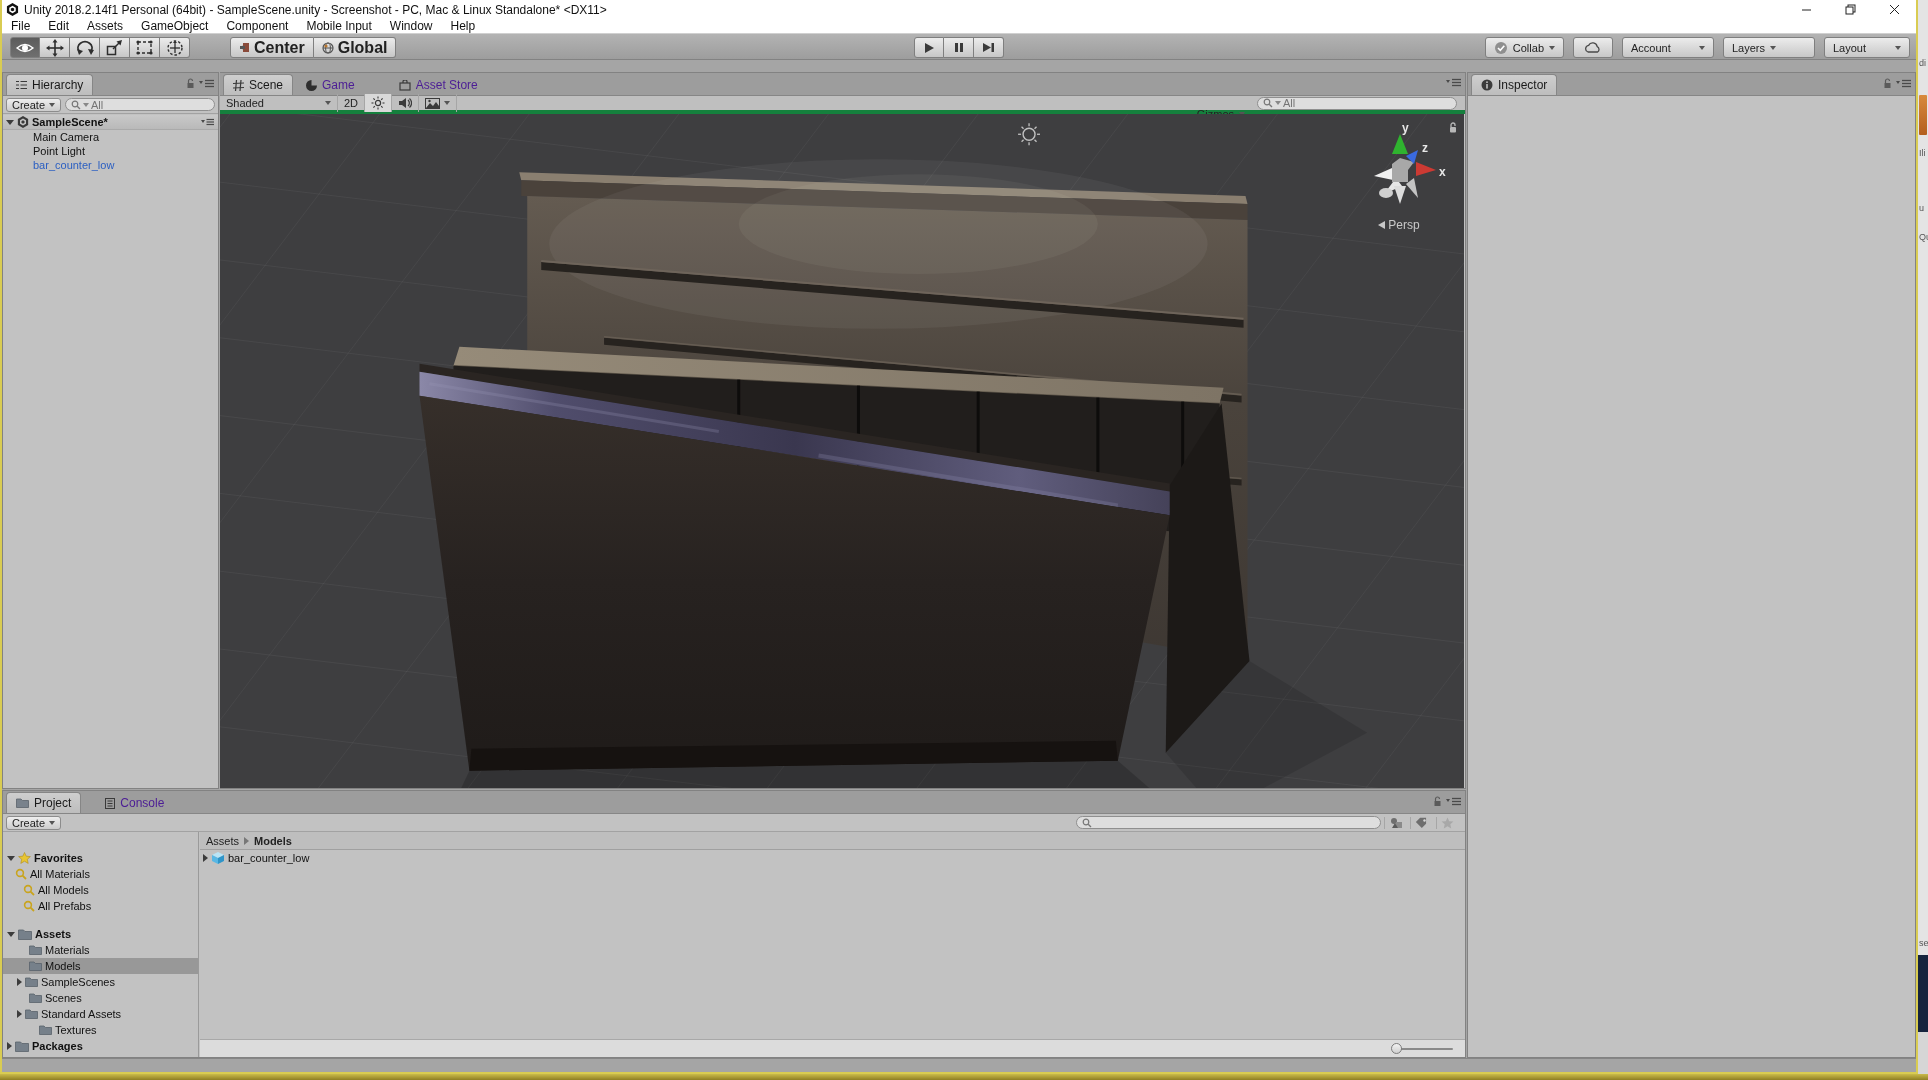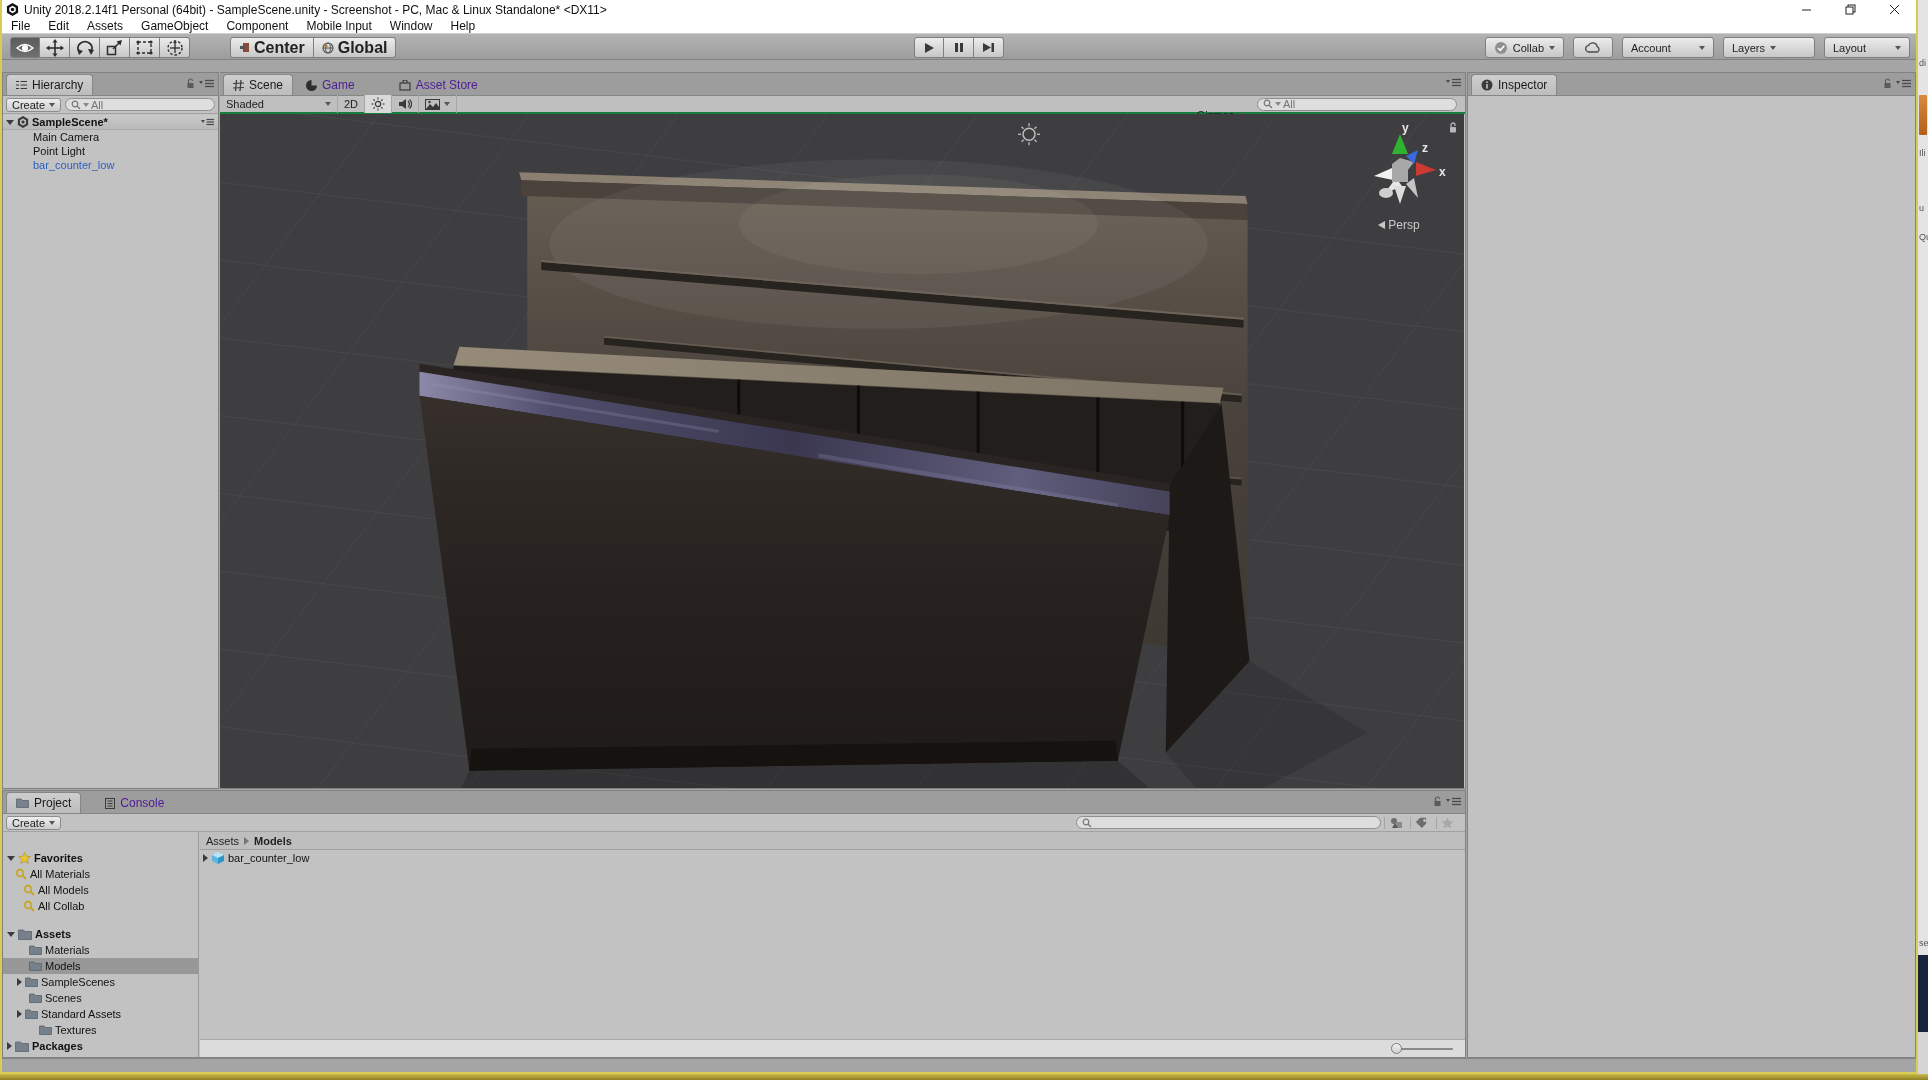--- a/index.html
+++ b/index.html
@@ -56,21 +56,21 @@
   #hierarchy{left:0;top:72px;width:217px;height:717px;}
   .tree{position:absolute;left:0;top:42px;right:0;bottom:0;background:#c2c2c2;font-size:11px;color:#111;}
   .scene-row{height:15px;background:linear-gradient(#c9c9c9,#b9b9b9);border-bottom:1px solid #aaa;display:flex;align-items:center;font-weight:bold;gap:3px;padding-left:3px;}
   .tree-item{height:14px;display:flex;align-items:center;padding-left:30px;}
   .tree-item.prefab{color:#2b5fc2;}
   .disclose{width:0;height:0;border-top:5px solid #3c3c3c;border-left:4px solid transparent;border-right:4px solid transparent;}
   .disclose.closed{border-top:4px solid transparent;border-bottom:4px solid transparent;border-left:5px solid #3c3c3c;border-top-width:4px;border-right:none;}
 
   
   #scene-panel{left:218px;top:72px;width:1246px;height:717px;border-left:none;}
-  .scene-toolbar{position:absolute;left:0;top:23px;right:0;height:18px;background:#bfbfbf;border-bottom:2px solid #15803d;display:flex;align-items:center;font-size:11px;color:#222;}
+  .scene-toolbar{position:absolute;left:0;top:23px;right:0;height:18px;background:#bfbfbf;border-bottom:4px solid #15803d;display:flex;align-items:center;font-size:11px;color:#222;}
   .stb-btn{height:18px;display:flex;align-items:center;gap:4px;padding:0 6px;border-right:1px solid #a6a6a6;}
   .stb-btn.toggled{background:#d9d9d9;}
   .viewport{position:absolute;left:0;top:41px;width:1244px;height:674px;background:#3e3e40;overflow:hidden;}
   .axis-gizmo{position:absolute;right:16px;top:6px;width:86px;height:96px;}
   .persp-label{position:absolute;right:22px;top:104px;width:86px;text-align:center;font-size:12px;color:#c8c8c8;display:flex;align-items:center;justify-content:center;gap:3px;}
   .persp-tri{width:0;height:0;border-right:7px solid #c8c8c8;border-top:4px solid transparent;border-bottom:4px solid transparent;}
   .gizmo-lock{position:absolute;right:6px;top:8px;}
 
   
   #inspector{left:1465px;top:72px;width:449px;height:986px;}
@@ -777,21 +777,21 @@
             </span>
           <span class="lbl">All Models</span>
         </div>
         <div class="prow" style="padding-left:20px">
           <span>
               <svg width="12" height="12" viewBox="0 0 12 12">
                 <circle cx="5" cy="5" r="3.4" fill="none" stroke="#c9a41d" stroke-width="1.6"></circle>
                 <line x1="7.6" y1="7.6" x2="11" y2="11" stroke="#c9a41d" stroke-width="1.8"></line>
               </svg>
             </span>
-          <span class="lbl">All Collab</span>
+          <span class="lbl">All Prefabs</span>
         </div>
         <div style="height:12px"></div>
         <div class="prow header">
           <span class="disclose"></span>
           <span>
               <svg width="14" height="11" viewBox="0 0 14 11">
                 <path d="M0.5 1 H5.5 L7 2.5 H13.5 V10.5 H0.5 Z" fill="#76808a" stroke="#59626b" stroke-width="0.8"></path>
               </svg>
             </span>
           <span class="lbl">Assets</span>

